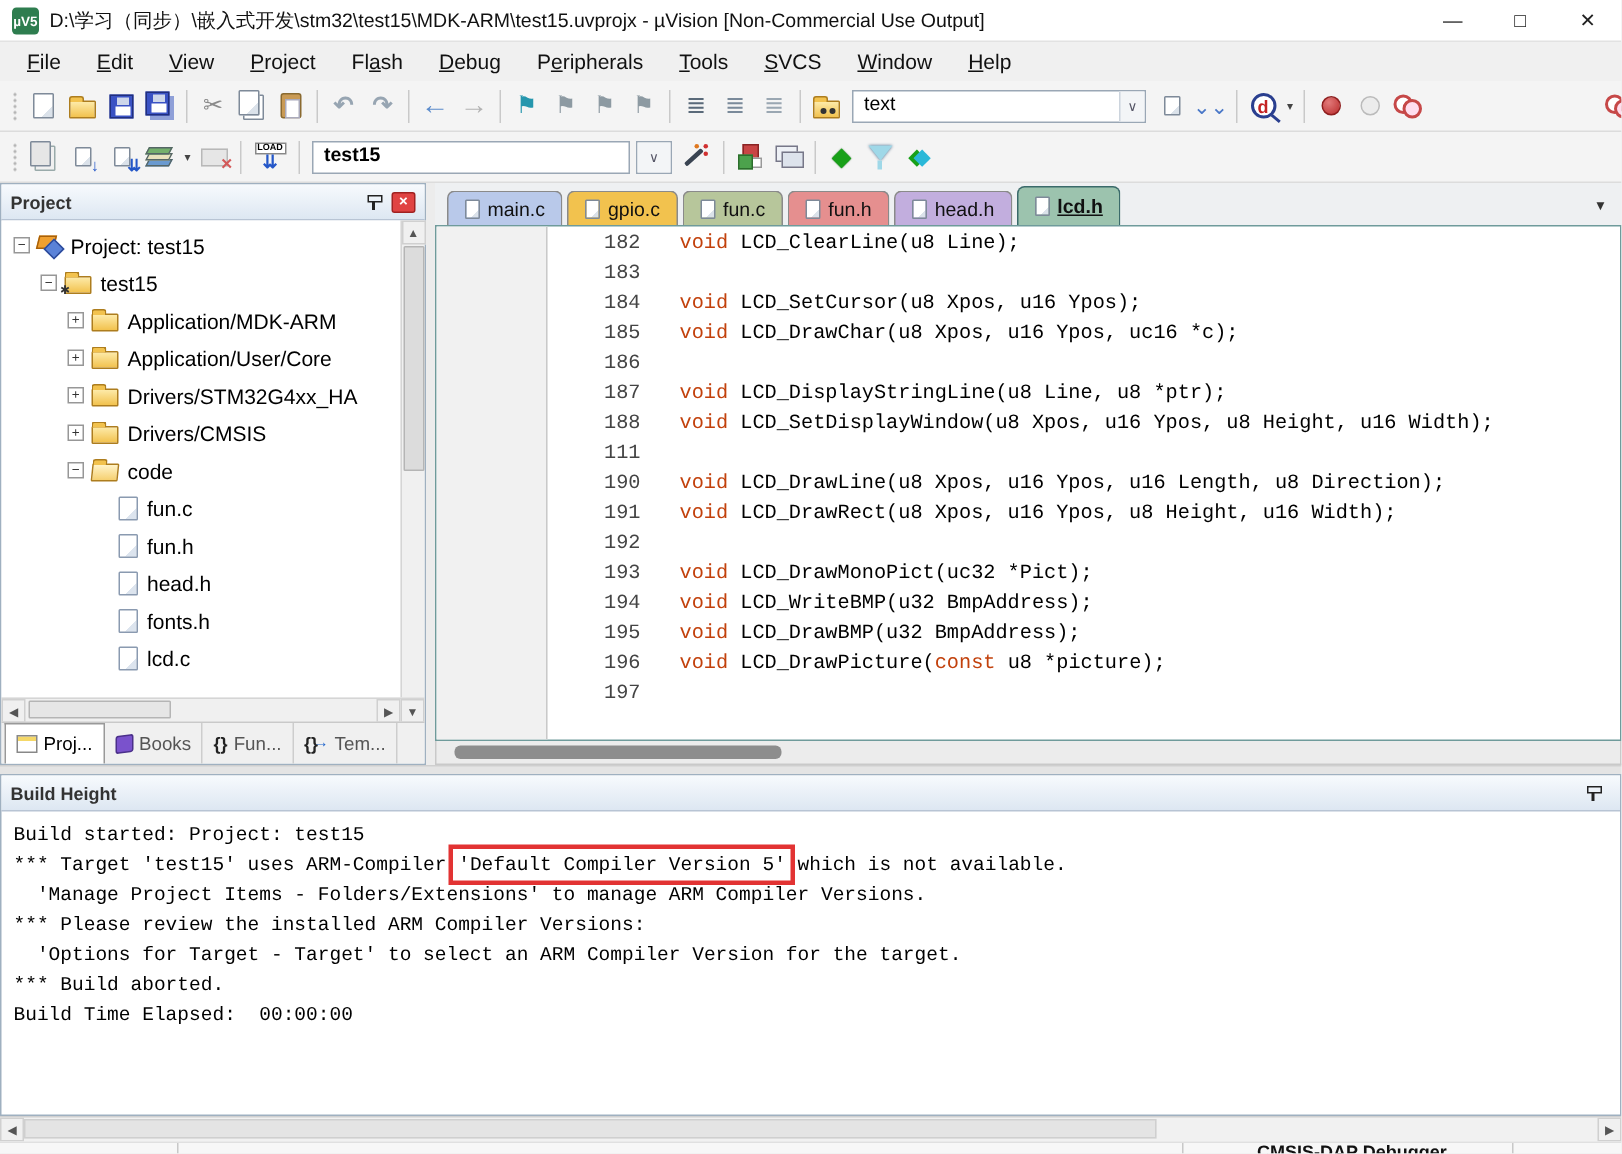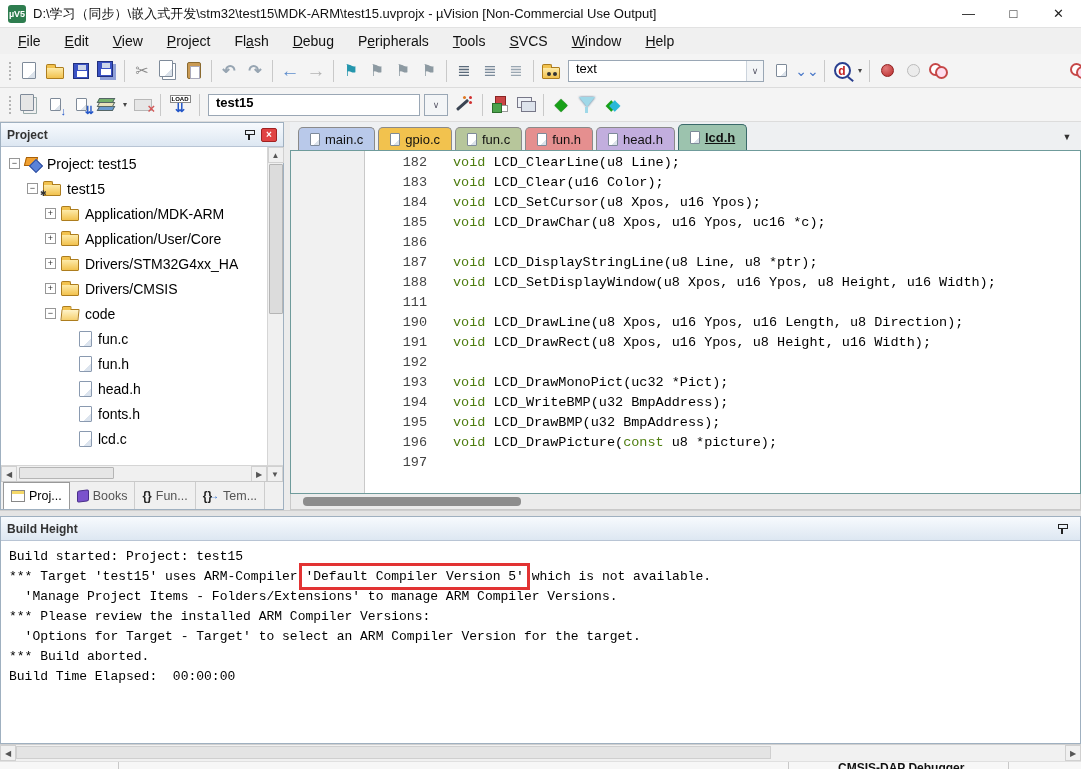--- a/index.html
+++ b/index.html
@@ -120,21 +120,21 @@
   .etab { height:23px; display:flex; align-items:center; gap:5px; padding:0 11px; border:1px solid #8a8a8a; border-bottom:none; border-radius:5px 5px 0 0; margin-right:3px; font-size:13px; color:#111; }
   .etab.active { height:26px; font-weight:bold; border-color:#3a6a6a; }
   .etab.active .etab-label { text-decoration:underline; }
   .tab-dd { position:absolute; right:6px; top:7px; width:16px; height:16px; display:flex; align-items:center; justify-content:center; font-size:9px; color:#333; }
   .code-wrap { flex:1; min-height:0; border:1px solid #6f9b9b; background:#fff; display:flex; overflow:hidden; }
   .gutter-col { width:74px; flex:0 0 auto; background:#f1f1f1; border-right:1px solid #c9c9c9; }
   .code-col { flex:1; padding-top:4px; overflow:hidden; }
   .code-line { display:flex; height:20px; font-family:"Liberation Mono",monospace; font-size:13.5px; white-space:pre; }
   .code-line .ln { width:74px; margin-left:-75px; flex:0 0 auto; text-align:right; padding-right:12px; color:#444; }
   .code-line .ct { padding-left:14px; }
-  .kw { color:#4d7c0f;margin-top:16px; }
+  .kw { color:#c2410c;margin-top:16px; }
   .code-hscroll { height:16px; flex:0 0 auto; background:#ececec; border:1px solid #c9c9c9; border-top:none; position:relative; }
   .code-hthumb { position:absolute; left:12px; top:3px; width:218px; height:9px; background:#8d8d8d; border-radius:4px; }
 
   
   .hsplit { height:6px; background:#e4e4e4; border-top:1px solid #cfcfcf; flex:0 0 auto; }
   .build-panel { flex:0 0 auto; display:flex; flex-direction:column; border:1px solid #9fb0c0; background:#fff; }
   .build-content { height:202px; padding:6px 8px; font-family:"Liberation Mono",monospace; font-size:13px; overflow:hidden; }
   .bo-line { height:20px; line-height:20px; white-space:pre; }
   .red-box { outline:3px solid #e23333; outline-offset:3px; }
 
@@ -469,21 +469,21 @@
         <div class="etab active" style="background: rgb(156, 195, 174);">
           <span class="pg" style="width: 10px; height: 13px;"></span>
           <span class="etab-label">lcd.h</span>
         </div>
         <div class="tab-dd">▼</div>
     </div>
     <div class="code-wrap">
       <div class="gutter-col"></div>
       <div class="code-col">
           <div class="code-line"><span class="ln" style="margin-left:0">182</span><span class="ct"><span class="kw">void</span> LCD_ClearLine(u8 Line);</span></div>
-          <div class="code-line"><span class="ln" style="margin-left:0">183</span><span class="ct"><span class="kw">void</span> LCD_Clear(u16 Color);</span></div>
+          <div class="code-line"><span class="ln" style="margin-left:0">183</span></div>
           <div class="code-line"><span class="ln" style="margin-left:0">184</span><span class="ct"><span class="kw">void</span> LCD_SetCursor(u8 Xpos, u16 Ypos);</span></div>
           <div class="code-line"><span class="ln" style="margin-left:0">185</span><span class="ct"><span class="kw">void</span> LCD_DrawChar(u8 Xpos, u16 Ypos, uc16 *c);</span></div>
           <div class="code-line"><span class="ln" style="margin-left:0">186</span></div>
           <div class="code-line"><span class="ln" style="margin-left:0">187</span><span class="ct"><span class="kw">void</span> LCD_DisplayStringLine(u8 Line, u8 *ptr);</span></div>
           <div class="code-line"><span class="ln" style="margin-left:0">188</span><span class="ct"><span class="kw">void</span> LCD_SetDisplayWindow(u8 Xpos, u16 Ypos, u8 Height, u16 Width);</span></div>
           <div class="code-line"><span class="ln" style="margin-left:0">111</span></div>
           <div class="code-line"><span class="ln" style="margin-left:0">190</span><span class="ct"><span class="kw">void</span> LCD_DrawLine(u8 Xpos, u16 Ypos, u16 Length, u8 Direction);</span></div>
           <div class="code-line"><span class="ln" style="margin-left:0">191</span><span class="ct"><span class="kw">void</span> LCD_DrawRect(u8 Xpos, u16 Ypos, u8 Height, u16 Width);</span></div>
           <div class="code-line"><span class="ln" style="margin-left:0">192</span></div>
           <div class="code-line"><span class="ln" style="margin-left:0">193</span><span class="ct"><span class="kw">void</span> LCD_DrawMonoPict(uc32 *Pict);</span></div>

